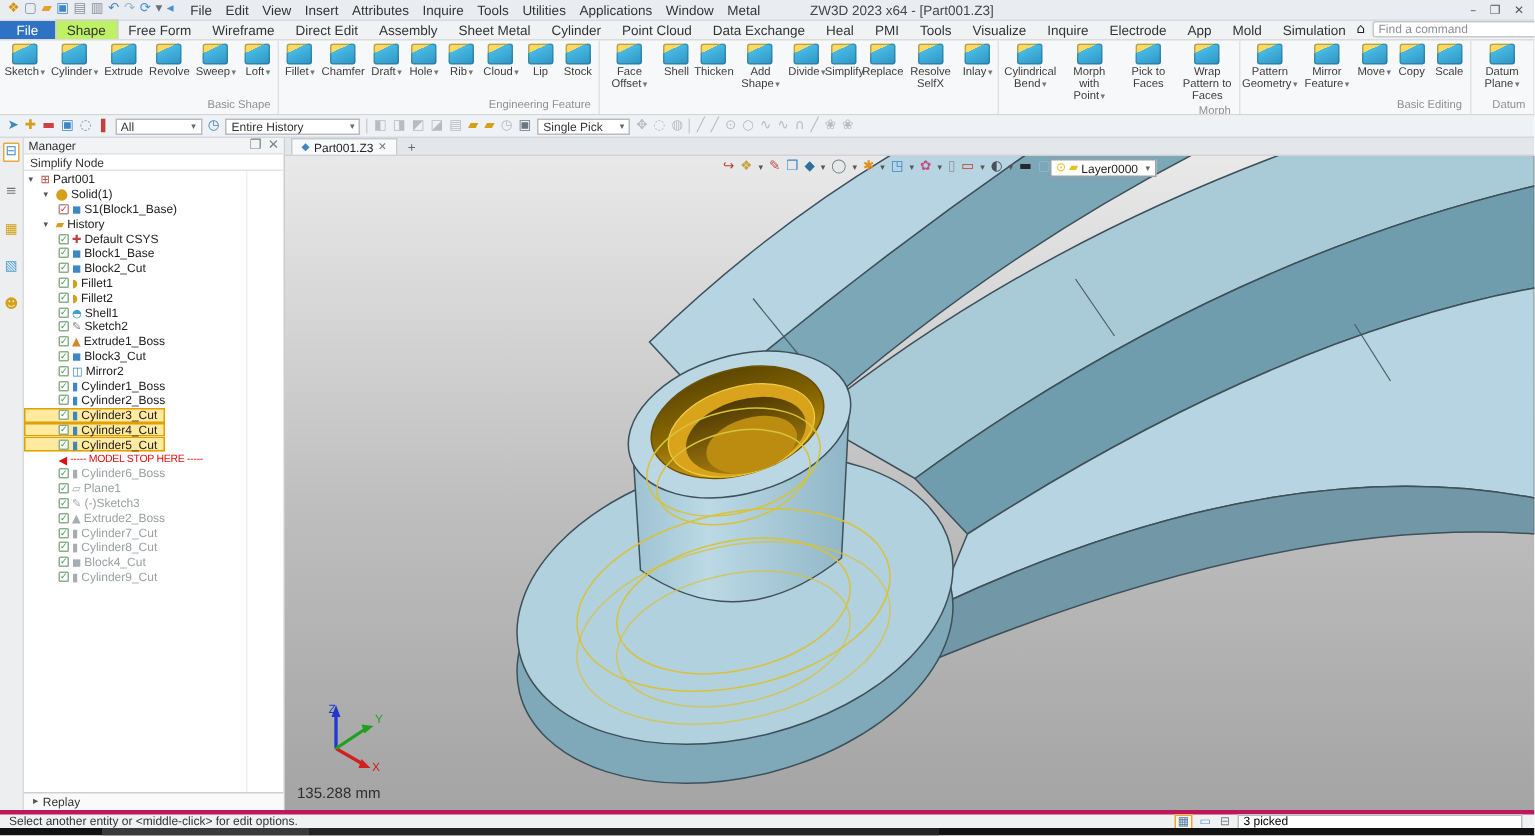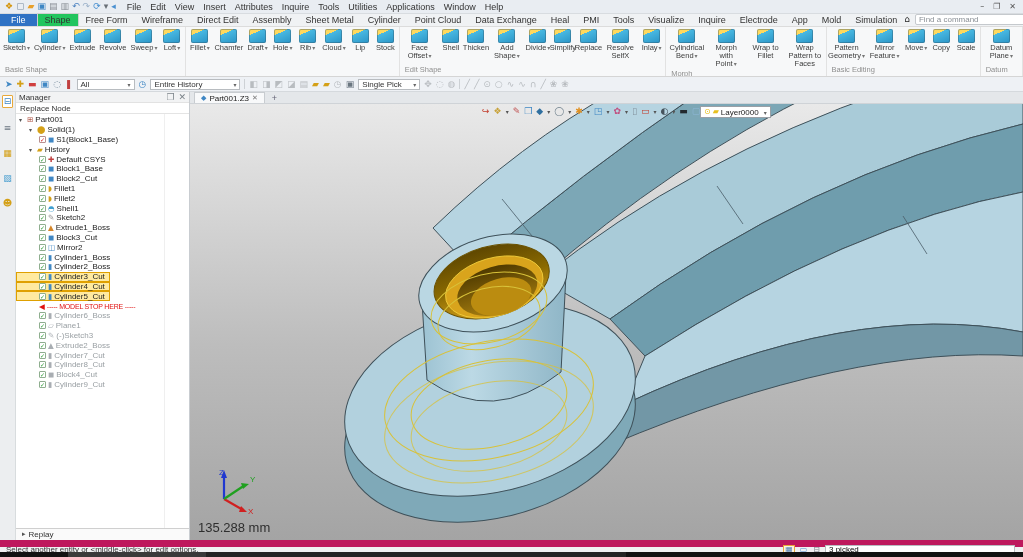--- a/index.html
+++ b/index.html
@@ -12,33 +12,33 @@
   #qa{display:flex;gap:3px;align-items:center;padding:0 5px}
   #menu{display:flex;gap:9px;margin-left:6px;font-size:9px;color:#333}
   .menu-item{cursor:default}
   .win-title{position:absolute;left:540px;right:0;text-align:left;font-size:9px;color:#444;pointer-events:none}
   #winctl{margin-left:auto;display:flex;gap:9px;padding-right:7px;color:#555}
   .wc{font-size:8px}
   
   .tabsrow{height:13px;background:#f0f2f4;border-bottom:1px solid #dcdcdc;display:flex;align-items:flex-end;position:relative}
   .rtab{padding:1px 7px 1px;font-size:9px;color:#333;white-space:nowrap}
   .rtab.file{background:#2f72c4;color:#fff;padding:1px 11px}
-  .rtab.active{background:#22c55e;border:1px solid #d0d0d0;border-bottom:none}
+  .rtab.active{background:#bef264;border:1px solid #d0d0d0;border-bottom:none}
   .tab-right{margin-left:auto;display:flex;align-items:center;gap:5px;padding-right:4px;padding-bottom:1px}
   .search-box{width:118px;height:11px;background:#fff;border:1px solid #c5c9cd;border-radius:2px;display:flex;align-items:center;justify-content:space-between;padding:0 3px;color:#8a9096;font-size:8px}
   
   .ribbon{height:50px;background:#f7f8f9;border-bottom:1px solid #d5d5d5;display:flex;overflow:hidden}
   .rgroup{display:flex;flex-direction:column;border-right:1px solid #e2e2e2;padding:1px 1px 0}
   .rbtns{display:flex;flex:1;align-items:flex-start}
   .rbtn{display:flex;flex-direction:column;align-items:center;padding:1px 2px;min-width:25px;cursor:default}
   .ricon{width:17px;height:14px;border-radius:2px;background:linear-gradient(155deg,#ffd95e 0%,#ffd95e 30%,#49b9e2 30%,#2a94c6 100%);box-shadow:inset 0 0 0 1px rgba(50,85,105,.4)}
   .rtext{text-align:center;line-height:1.02;margin-top:1px;max-width:42px}
   .rlabel{font-size:7.5px;color:#3c3c3c}
   .rdrop{font-size:6px;color:#777;margin-left:1px}
-  .rgroup-label{text-align:left;font-size:7.5px;color:#8f8f8f;padding:0 4px 2px}
+  .rgroup-label{text-align:right;font-size:7.5px;color:#8f8f8f;padding:0 4px 2px}
   
   .quickbar{height:15px;background:#eef1f5;border-bottom:1px solid #d5d9dd;display:flex;align-items:center;gap:4px;padding:0 5px}
   .combo{background:#fff;border:1px solid #b8bcc0;height:11px;display:flex;align-items:center;justify-content:space-between;font-size:8px;padding:0 3px;color:#333}
   .combo-all{width:58px}.combo-scope{width:90px}.combo-pick{width:62px}
   .cdrop{font-size:6px;color:#666;margin-left:3px}
   .qsep{width:1px;height:10px;background:#cdd1d5;display:inline-block}
   
   .main{display:flex;height:448px}
   .leftpanel{width:190px;display:flex;border-right:1px solid #c9cdd1;background:#fff}
   #strip{width:16px;background:#eceef0;border-right:1px solid #d8dcde;display:flex;flex-direction:column;align-items:center;padding-top:3px;gap:16px}
@@ -70,24 +70,24 @@
   .doctabs{height:12px;background:#e4e7ea;border-bottom:1px solid #cfd3d7;display:flex;align-items:flex-end;gap:2px;padding-left:4px}
   .dtab{background:#f8f9fa;border:1px solid #c8ccd0;border-bottom:none;height:11px;display:flex;align-items:center;gap:3px;padding:0 6px;font-size:8px}
   .dtab .dclose{color:#777;font-size:7px}
   .plus-tab{height:11px;display:flex;align-items:center;padding:0 5px;color:#667;font-size:9px}
   .canvas{flex:1;position:relative;background:linear-gradient(#e9e9e9,#bdbdbd 55%,#a4a4a4)}
   .canvas svg.part{position:absolute;left:0;top:0}
   .hint{position:absolute;left:6px;top:2px;font-size:8px;color:#3a3a3a;line-height:1.3}
   #vptools{position:absolute;left:292px;top:1px;display:flex;align-items:center;gap:4px;height:13px}
   .vdrop{font-size:6px;color:#555}
   .layerbox{background:#fff;border:1px solid #9aa0a6;height:12px;display:flex;align-items:center;gap:2px;font-size:8px;padding:0 3px;margin-left:2px}
-  .measure{position:absolute;left:8px;bottom:5px;font-size:13px;color:#2e2e2e}
+  .measure{position:absolute;left:8px;bottom:5px;font-size:10px;color:#2e2e2e}
   .triad{position:absolute;left:18px;bottom:26px}
   
-  .statusbar{height:12px;background:#f0f1f2;border-top:7px solid #be185d;display:flex;align-items:center;padding:0 6px;font-size:8px;color:#333}
+  .statusbar{height:12px;background:#f0f1f2;border-top:3px solid #be185d;display:flex;align-items:center;padding:0 6px;font-size:8px;color:#333}
   .sb-right{margin-left:auto;display:flex;align-items:center;gap:4px;margin-right:2px}
   .sb-ic{font-size:8px;padding:0 1px}
   .sb-ic.boxed{border:1px solid #e8a93a;background:#fdf4dd}
   .sb-input{width:190px;height:10px;background:#fff;border:1px solid #b8bcc0;font-size:8px;padding:0 3px;font-family:"Liberation Sans",sans-serif}
   .bottomstrip{height:5px;background:#121212;position:relative}
   .bottomstrip .seg1{position:absolute;left:68px;width:138px;top:0;bottom:0;background:#3a3a3a}
   .bottomstrip .seg2{position:absolute;left:206px;width:420px;top:0;bottom:0;background:#242424}
 </style>
 </head>
 <body>
@@ -110,22 +110,23 @@
       <span class="menu-item">File</span>
       <span class="menu-item">Edit</span>
       <span class="menu-item">View</span>
       <span class="menu-item">Insert</span>
       <span class="menu-item">Attributes</span>
       <span class="menu-item">Inquire</span>
       <span class="menu-item">Tools</span>
       <span class="menu-item">Utilities</span>
       <span class="menu-item">Applications</span>
       <span class="menu-item">Window</span>
-      <span class="menu-item">Help</span>
-    </div>
+      <span class="menu-item">Metal</span>
+    </div>
+  <div class="win-title">ZW3D 2023 x64 - [Part001.Z3]</div>
   <div id="winctl">
       <span class="gi wc">–</span>
       <span class="gi wc">❐</span>
       <span class="gi wc">✕</span>
     </div>
 </div>
 
 <div class="tabsrow">
   <div id="rtabs" style="display:flex;align-items:flex-end">
       <span class="rtab file">File</span>
@@ -217,20 +218,21 @@
           </div>
           <div class="rbtn">
             <div class="ricon"></div>
             <div class="rtext"><span class="rlabel">Lip</span></div>
           </div>
           <div class="rbtn">
             <div class="ricon"></div>
             <div class="rtext"><span class="rlabel">Stock</span></div>
           </div>
         </div>
+        <div class="rgroup-label">Engineering Feature</div>
       </div>
       <div class="rgroup">
         <div class="rbtns">
           <div class="rbtn">
             <div class="ricon"></div>
             <div class="rtext"><span class="rlabel">Face Offset</span><span class="rdrop">▾</span></div>
           </div>
           <div class="rbtn">
             <div class="ricon"></div>
             <div class="rtext"><span class="rlabel">Shell</span></div>
@@ -257,35 +259,34 @@
           </div>
           <div class="rbtn">
             <div class="ricon"></div>
             <div class="rtext"><span class="rlabel">Resolve SelfX</span></div>
           </div>
           <div class="rbtn">
             <div class="ricon"></div>
             <div class="rtext"><span class="rlabel">Inlay</span><span class="rdrop">▾</span></div>
           </div>
         </div>
-        <div class="rgroup-label">Edit Shape</div>
       </div>
       <div class="rgroup">
         <div class="rbtns">
           <div class="rbtn">
             <div class="ricon"></div>
             <div class="rtext"><span class="rlabel">Cylindrical Bend</span><span class="rdrop">▾</span></div>
           </div>
           <div class="rbtn">
             <div class="ricon"></div>
             <div class="rtext"><span class="rlabel">Morph with Point</span><span class="rdrop">▾</span></div>
           </div>
           <div class="rbtn">
             <div class="ricon"></div>
-            <div class="rtext"><span class="rlabel">Wrap to Fillet</span></div>
+            <div class="rtext"><span class="rlabel">Pick to Faces</span></div>
           </div>
           <div class="rbtn">
             <div class="ricon"></div>
             <div class="rtext"><span class="rlabel">Wrap Pattern to Faces</span></div>
           </div>
         </div>
         <div class="rgroup-label">Morph</div>
       </div>
       <div class="rgroup">
         <div class="rbtns">
@@ -382,21 +383,21 @@
         <span class="gi sicon" style="color: rgb(212, 160, 23);">☻</span>
       </div>
     <div class="mgr">
       <div class="mgr-head">
         <span>Manager</span>
         <span class="hicons" id="mgrhicons">
             <span class="gi">❐</span>
             <span class="gi">✕</span>
           </span>
       </div>
-      <div class="featcol">Replace Node</div>
+      <div class="featcol">Simplify Node</div>
       <div id="tree">
           <div class="trow" style="padding-left: 3px;">
             <span class="exp">▾</span>
             <span class="ticon" style="color: rgb(176, 85, 69);">⊞</span>
             <span class="tlabel">Part001</span>
           </div>
           <div class="trow" style="padding-left: 13px;">
             <span class="exp">▾</span>
             <span class="ticon" style="color: rgb(212, 160, 23);">⬤</span>
             <span class="tlabel">Solid(1)</span>

